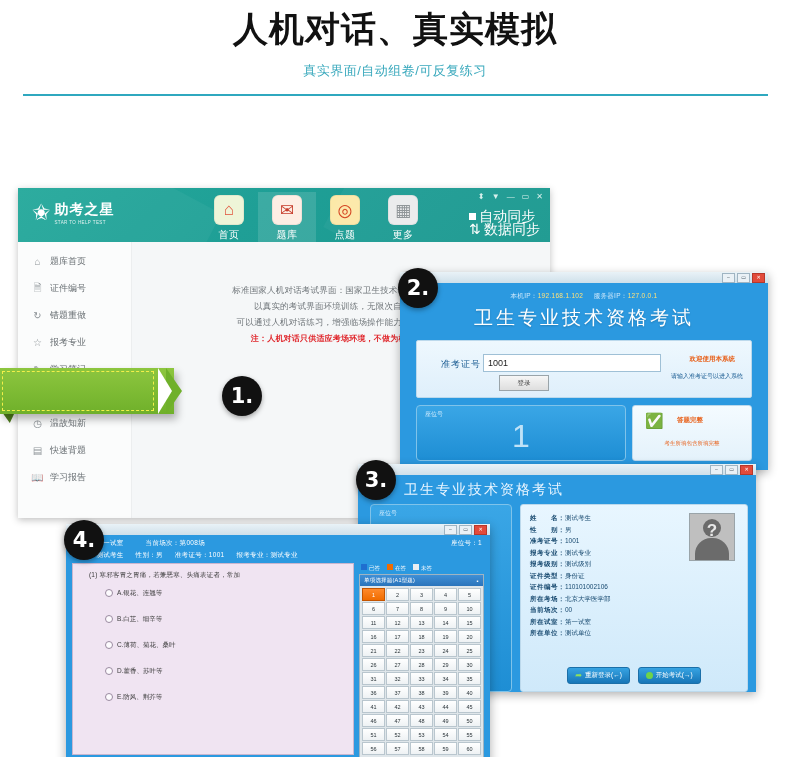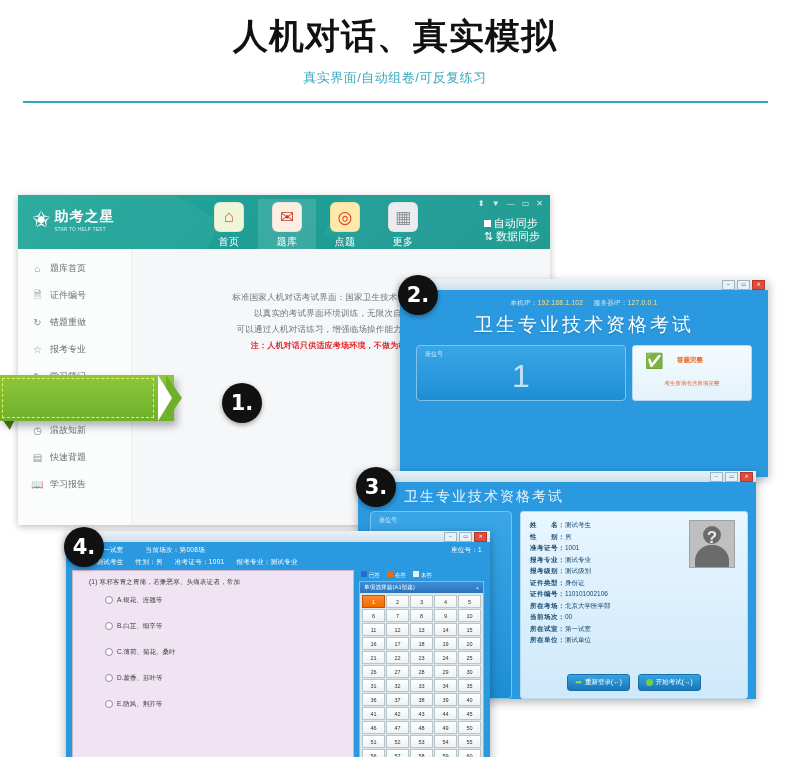--- a/index.html
+++ b/index.html
@@ -2,21 +2,21 @@
 <html><head>
 <meta charset="utf-8">
 <style>
   html,body{margin:0;padding:0;}
   body{
     width:790px;height:757px;background:#ffffff;
     font-family:"Liberation Sans","DejaVu Sans",sans-serif;
     overflow:hidden;position:relative;
   }
   
-  .banner{width:790px;padding-top:13px;text-align:center;border-radius:32px;}
+  .banner{width:790px;padding-top:6px;text-align:center;border-radius:32px;}
   .banner-title{
     font-size:35px;font-weight:bold;color:#111;letter-spacing:1px;
     font-family:"DejaVu Sans","Liberation Sans",sans-serif;
   }
   .banner-sub{
     margin-top:9px;font-size:13px;color:#3aa9bd;letter-spacing:0.5px;
   }
   .banner-rule{
     width:745px;height:2px;background:#2fa8bf;margin:14px auto 0 auto;
   }
@@ -56,21 +56,21 @@
     width:30px;height:30px;border-radius:6px;margin:0 auto;
     display:flex;align-items:center;justify-content:center;font-size:17px;
     box-shadow:inset 0 0 0 1px rgba(0,0,0,.05);
   }
   .nav-ic.home{background:#eef5d8;color:#e0523a;}
   .nav-ic.bank{background:#fdeee4;color:#c63c2b;}
   .nav-ic.target{background:#fce9a8;color:#d4401c;}
   .nav-ic.more{background:#ebeced;color:#8c9295;}
   .nav-lb{font-size:10px;color:#fff;margin-top:3px;letter-spacing:.5px;}
   .win-ctl{position:absolute;right:7px;top:4px;display:flex;gap:7px;color:#d6f0ec;font-size:8px;}
-  .sync{position:absolute;right:10px;top:22px;text-align:left;color:#fff;font-size:11px;line-height:13px;}
+  .sync{position:absolute;right:10px;top:22px;text-align:left;color:#fff;font-size:14px;line-height:13px;}
   .sync div{display:flex;align-items:center;gap:3px;justify-content:flex-start;}
   .sync-box{width:7px;height:7px;background:#fff;display:inline-block;}
 
   .app-body{display:flex;height:276px;}
   .side{width:113px;background:#fbfcfc;border-right:1px solid #eceeef;padding-top:6px;}
   .side-item{
     display:flex;align-items:center;gap:7px;height:27px;padding-left:14px;
     font-size:9px;color:#6a7074;cursor:pointer;
   }
   .side-ic{
@@ -386,20 +386,27 @@
         <div class="ctl-b">–</div>
         <div class="ctl-b">▭</div>
         <div class="ctl-b x">✕</div>
       </div>
     </div>
     <div class="w2-ip">
       <span>本机IP：</span><b>192.168.1.102</b>&nbsp;&nbsp;&nbsp;&nbsp;
       <span>服务器IP：</span><b>127.0.0.1</b>
     </div>
     <div class="w2-title">卫生专业技术资格考试</div>
+    <div class="w2-card">
+      <div class="w2-lab">准考证号</div>
+      <div class="w2-inp">1001</div>
+      <div class="w2-sub">登录</div>
+      <div class="w2-wel">欢迎使用本系统</div>
+      <div class="w2-hint">请输入准考证号以进入系统</div>
+    </div>
     <div class="w2-row">
       <div class="w2-seat">
         <div class="lb">座位号</div>
         <div class="num">1</div>
       </div>
       <div class="w2-note">
         <div class="chk">✅</div>
         <div class="t1">答题完整</div>
         <div class="t2">考生所填包含所填完整</div>
       </div>

